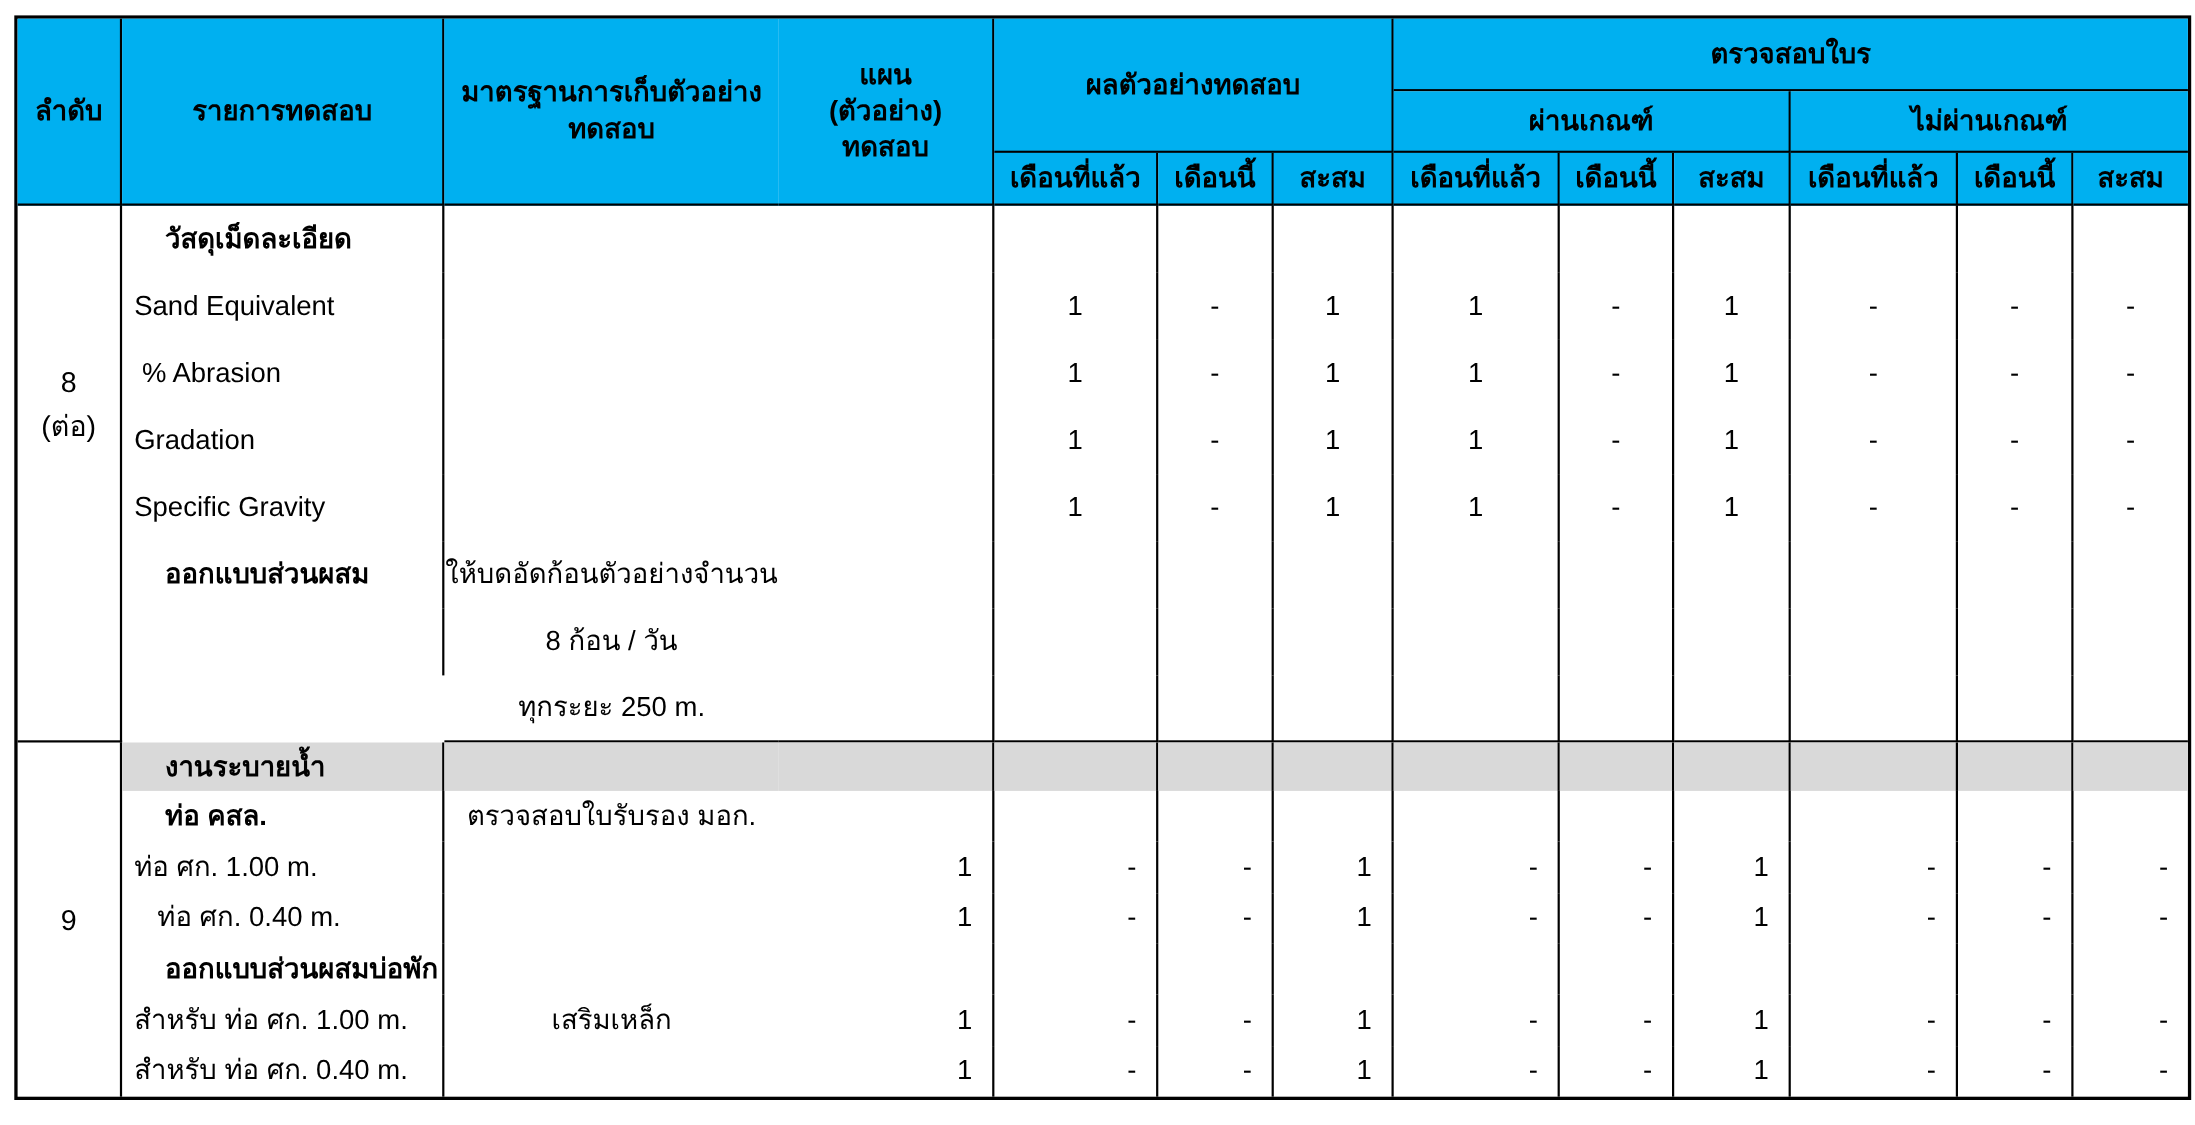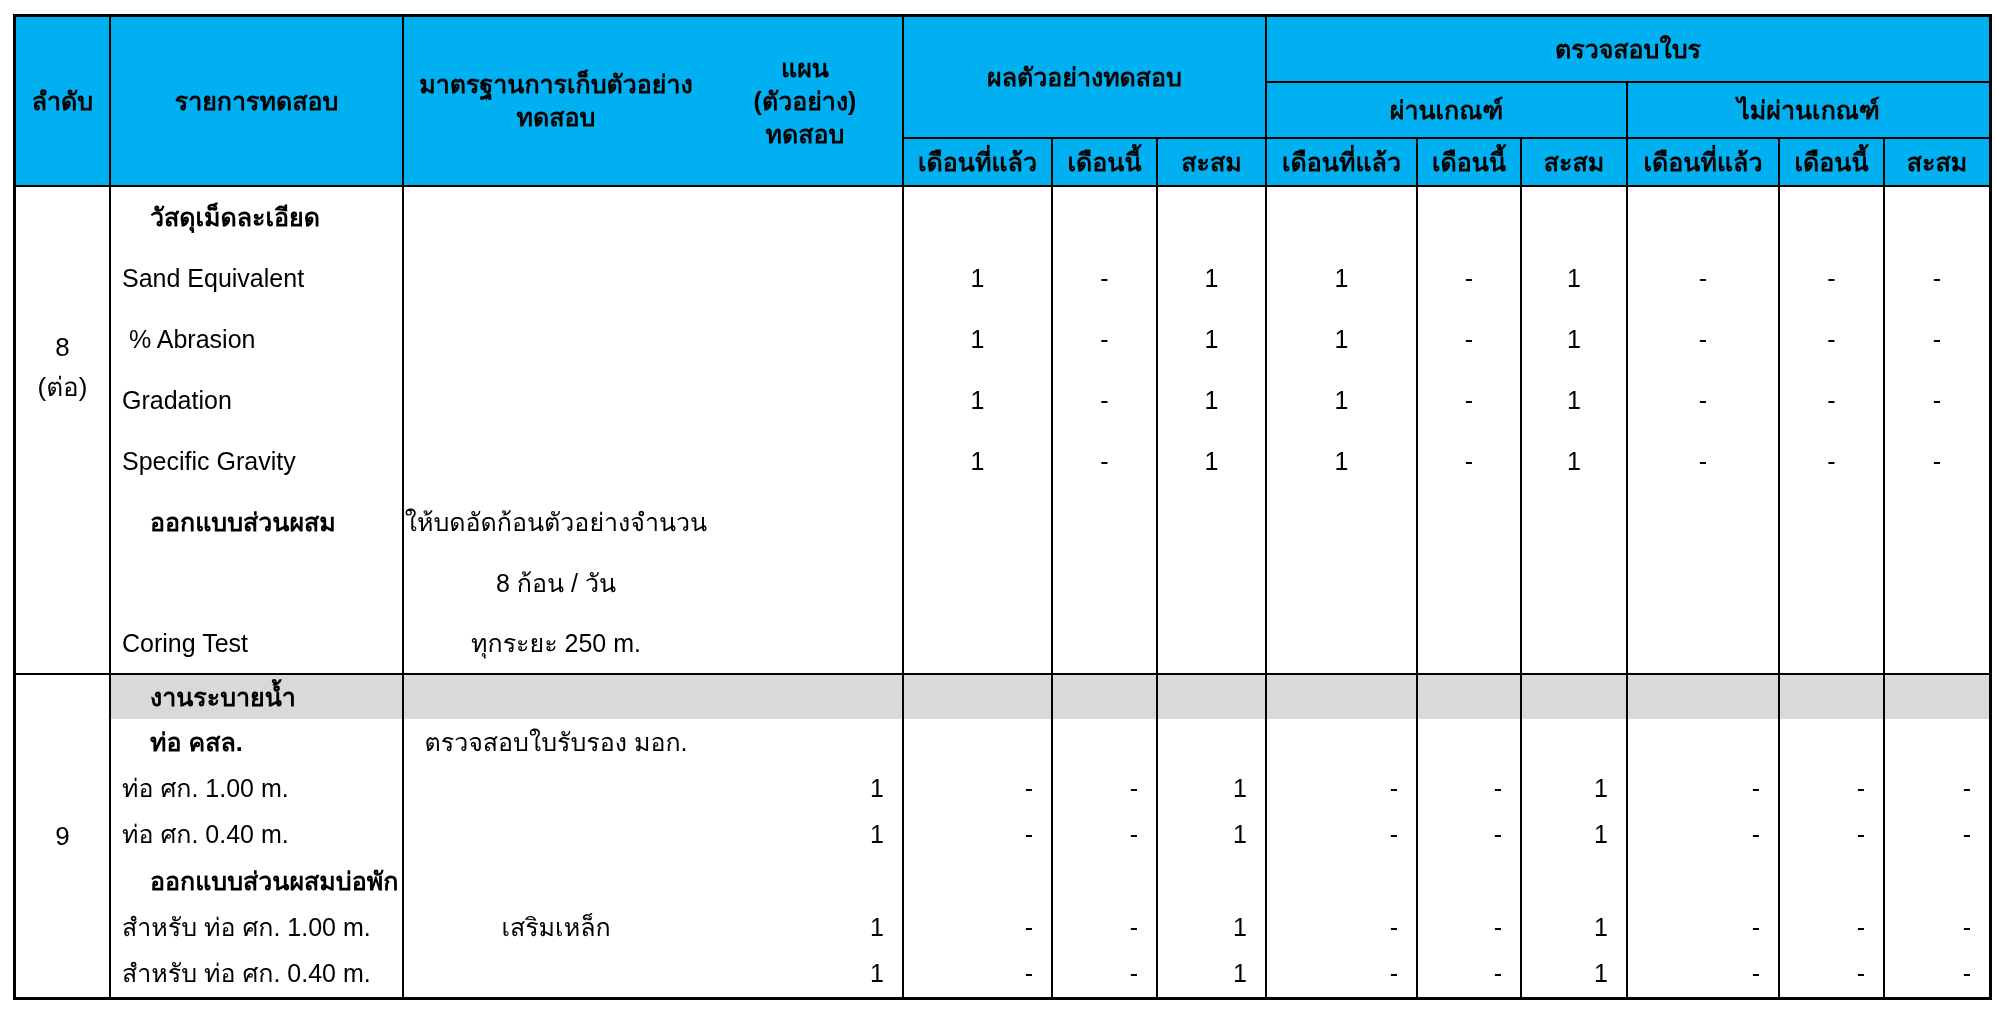--- a/index.html
+++ b/index.html
@@ -137,21 +137,20 @@
     <div class="cell  nbb" style="grid-area: 10 / 4 / 11 / 5;"></div>
     <div class="cell  nbb" style="grid-area: 10 / 5 / 11 / 6;"></div>
     <div class="cell  nbb" style="grid-area: 10 / 6 / 11 / 7;"></div>
     <div class="cell  nbb" style="grid-area: 10 / 7 / 11 / 8;"></div>
     <div class="cell  nbb" style="grid-area: 10 / 8 / 11 / 9;"></div>
     <div class="cell  nbb" style="grid-area: 10 / 9 / 11 / 10;"></div>
     <div class="cell  nbb" style="grid-area: 10 / 10 / 11 / 11;"></div>
     <div class="cell  nbb" style="grid-area: 10 / 11 / 11 / 12;"></div>
     <div class="cell  nbb" style="grid-area: 10 / 12 / 11 / 13;"></div>
     <div class="cell  nbr nbb" style="grid-area: 10 / 13 / 11 / 14;"></div>
-    <div class="cell left" style="grid-area: 11 / 2 / 12 / 3;">Coring Test</div>
     <div class="cell nbr" style="grid-area: 11 / 3 / 12 / 4;">ทุกระยะ 250 m.</div>
     <div class="cell" style="grid-area: 11 / 4 / 12 / 5;"></div>
     <div class="cell" style="grid-area: 11 / 5 / 12 / 6;"></div>
     <div class="cell" style="grid-area: 11 / 6 / 12 / 7;"></div>
     <div class="cell" style="grid-area: 11 / 7 / 12 / 8;"></div>
     <div class="cell" style="grid-area: 11 / 8 / 12 / 9;"></div>
     <div class="cell" style="grid-area: 11 / 9 / 12 / 10;"></div>
     <div class="cell" style="grid-area: 11 / 10 / 12 / 11;"></div>
     <div class="cell" style="grid-area: 11 / 11 / 12 / 12;"></div>
     <div class="cell" style="grid-area: 11 / 12 / 12 / 13;"></div>
@@ -186,21 +185,21 @@
     <div class="cell  right nbb" style="grid-area: 14 / 4 / 15 / 5;">1</div>
     <div class="cell  right nbb" style="grid-area: 14 / 5 / 15 / 6;">-</div>
     <div class="cell  right nbb" style="grid-area: 14 / 6 / 15 / 7;">-</div>
     <div class="cell  right nbb" style="grid-area: 14 / 7 / 15 / 8;">1</div>
     <div class="cell  right nbb" style="grid-area: 14 / 8 / 15 / 9;">-</div>
     <div class="cell  right nbb" style="grid-area: 14 / 9 / 15 / 10;">-</div>
     <div class="cell  right nbb" style="grid-area: 14 / 10 / 15 / 11;">1</div>
     <div class="cell  right nbb" style="grid-area: 14 / 11 / 15 / 12;">-</div>
     <div class="cell  right nbb" style="grid-area: 14 / 12 / 15 / 13;">-</div>
     <div class="cell  right nbr nbb" style="grid-area: 14 / 13 / 15 / 14;">-</div>
-    <div class="cell left nbb" style="grid-area: 15 / 2 / 16 / 3;">ท่อ ศก. 0.40 m.</div>
+    <div class="cell left nbb" style="grid-area: 15 / 2 / 16 / 3; margin-left: 21px;">ท่อ ศก. 0.40 m.</div>
     <div class="cell nbr nbb" style="grid-area: 15 / 3 / 16 / 4;"></div>
     <div class="cell  right nbb" style="grid-area: 15 / 4 / 16 / 5;">1</div>
     <div class="cell  right nbb" style="grid-area: 15 / 5 / 16 / 6;">-</div>
     <div class="cell  right nbb" style="grid-area: 15 / 6 / 16 / 7;">-</div>
     <div class="cell  right nbb" style="grid-area: 15 / 7 / 16 / 8;">1</div>
     <div class="cell  right nbb" style="grid-area: 15 / 8 / 16 / 9;">-</div>
     <div class="cell  right nbb" style="grid-area: 15 / 9 / 16 / 10;">-</div>
     <div class="cell  right nbb" style="grid-area: 15 / 10 / 16 / 11;">1</div>
     <div class="cell  right nbb" style="grid-area: 15 / 11 / 16 / 12;">-</div>
     <div class="cell  right nbb" style="grid-area: 15 / 12 / 16 / 13;">-</div>

